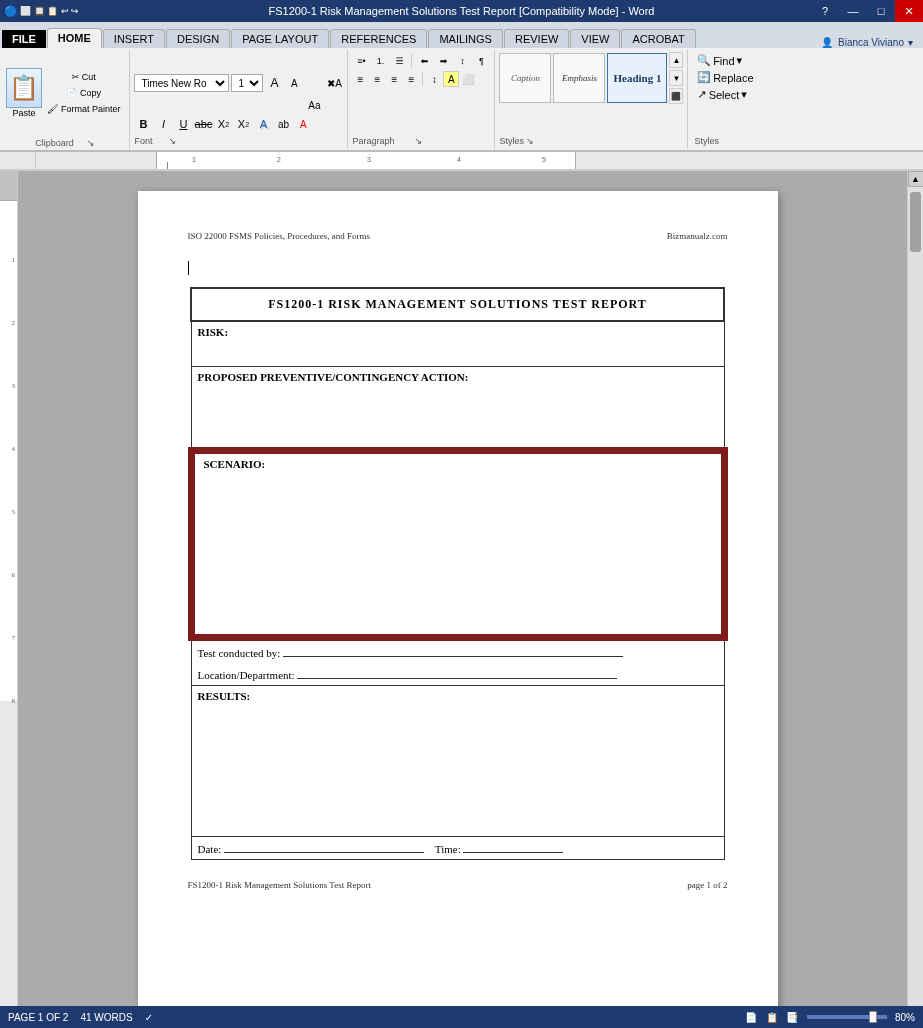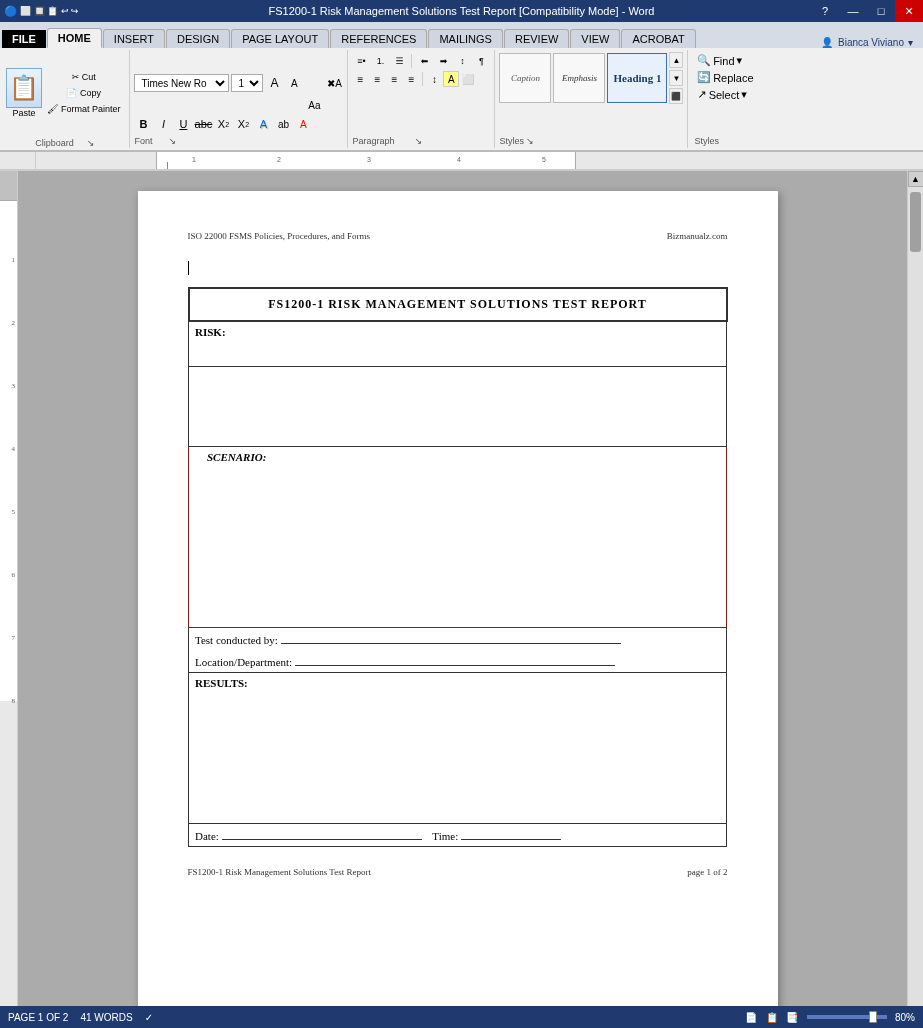--- a/index.html
+++ b/index.html
@@ -551,26 +551,27 @@
 
         <tr>
           <td style="padding:4px 6px; border:1px solid #333; min-height:45px; height:45px;">
             <div class="section-label">RISK:</div>
             <div style="min-height:20px;"></div>
           </td>
         </tr>
 
         <tr>
           <td style="padding:4px 6px; border:1px solid #333; min-height:80px; height:80px;">
+            <div class="section-label">PROPOSED PREVENTIVE/CONTINGENCY ACTION:</div>
             <div style="min-height:60px;"></div>
           </td>
         </tr>
 
         <tr>
-          <td style="padding:4px 18px; border:1px solid #7f1d1d; min-height:180px; height:180px;font-style:italic;">
+          <td style="padding:4px 9px; border:7px solid #7f1d1d; min-height:180px; height:180px;">
             <div class="section-label">SCENARIO:</div>
             <div style="min-height:160px;"></div>
           </td>
         </tr>
 
         <tr>
           <td style="padding:4px 6px; border:1px solid #333; border-bottom:none;margin-top:12px;">
             <span>Test conducted by:</span>
             <span style="border-bottom:1px solid #333; display:inline-block; width:340px; height:12px;"></span>
           </td>

